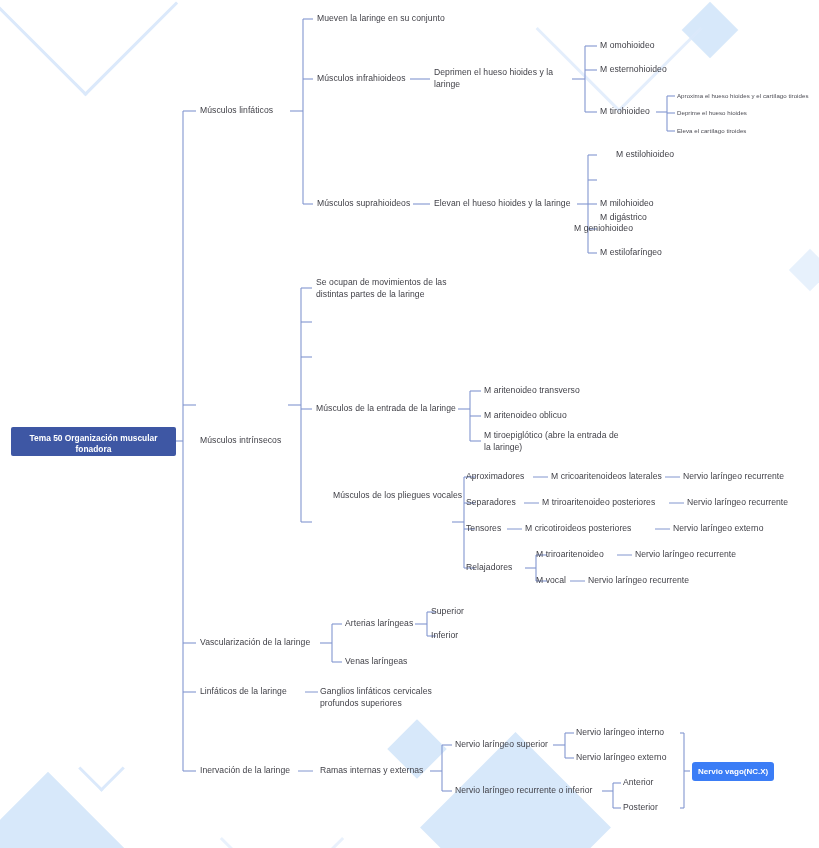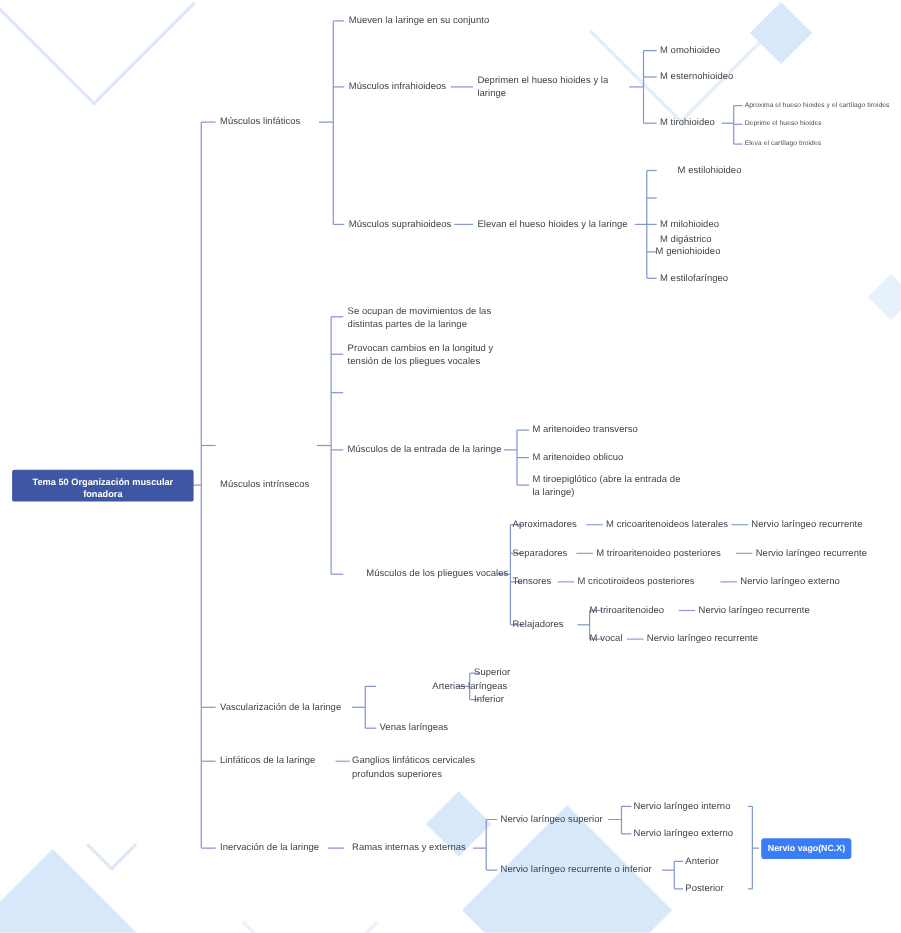--- a/index.html
+++ b/index.html
@@ -201,56 +201,54 @@
   <div class="node sm" style="left:677px;top:92px;">Aproxima el hueso hioides y el cartílago tiroides</div>
   <div class="node sm" style="left:677px;top:109px;">Deprime el hueso hioides</div>
   <div class="node sm" style="left:677px;top:127px;">Eleva el cartílago tiroides</div>
 
   <div class="node" style="left:317px;top:198px;">Músculos suprahioideos</div>
   <div class="node" style="left:434px;top:198px;">Elevan el hueso hioides y la laringe</div>
 
   <div class="node" style="left:600px;top:149px;padding-left:16px;">M estilohioideo</div>
   <div class="node" style="left:600px;top:174px;margin-top:38px;">M digástrico</div>
   <div class="node" style="left:600px;top:198px;">M milohioideo</div>
-  <div class="node" style="left:596px;top:223px;">M geniohioideo</div>
+  <div class="node" style="left:574px;top:223px;">M geniohioideo</div>
   <div class="node" style="left:600px;top:247px;">M estilofaríngeo</div>
 
   <div class="node" style="left:316px;top:277px;width:150px;">Se ocupan de movimientos de las
 distintas partes de la laringe</div>
-  <div class="node" style="left:316px;top:311px;width:150px;">Provocan cambios en la longitud y
-tensión de los pliegues vocales</div>
 
   <div class="node" style="left:316px;top:403px;">Músculos de la entrada de la laringe</div>
 
   <div class="node" style="left:484px;top:385px;">M aritenoideo transverso</div>
   <div class="node" style="left:484px;top:410px;">M aritenoideo oblicuo</div>
   <div class="node" style="left:484px;top:430px;width:150px;">M tiroepiglótico (abre la entrada de
 la laringe)</div>
 
-  <div class="node" style="left:308px;top:516px;padding-left:25px;">Músculos de los pliegues vocales</div>
+  <div class="node" style="left:308px;top:490px;padding-left:25px;">Músculos de los pliegues vocales</div>
 
   <div class="node" style="left:466px;top:471px;">Aproximadores</div>
   <div class="node" style="left:551px;top:471px;">M cricoaritenoideos laterales</div>
   <div class="node" style="left:683px;top:471px;">Nervio laríngeo recurrente</div>
 
   <div class="node" style="left:466px;top:497px;">Separadores</div>
   <div class="node" style="left:542px;top:497px;">M triroaritenoideo posteriores</div>
   <div class="node" style="left:687px;top:497px;">Nervio laríngeo recurrente</div>
 
   <div class="node" style="left:466px;top:523px;">Tensores</div>
   <div class="node" style="left:525px;top:523px;">M cricotiroideos posteriores</div>
   <div class="node" style="left:673px;top:523px;">Nervio laríngeo externo</div>
 
   <div class="node" style="left:466px;top:562px;">Relajadores</div>
   <div class="node" style="left:536px;top:549px;">M triroaritenoideo</div>
   <div class="node" style="left:635px;top:549px;">Nervio laríngeo recurrente</div>
   <div class="node" style="left:536px;top:575px;">M vocal</div>
   <div class="node" style="left:588px;top:575px;">Nervio laríngeo recurrente</div>
 
-  <div class="node" style="left:345px;top:618px;margin-left:48px;">Arterias laríngeas</div>
+  <div class="node" style="left:345px;top:618px;">Arterias laríngeas</div>
   <div class="node" style="left:431px;top:606px;">Superior</div>
   <div class="node" style="left:431px;top:630px;">Inferior</div>
   <div class="node" style="left:345px;top:656px;">Venas laríngeas</div>
 
   <div class="node" style="left:320px;top:686px;width:160px;">Ganglios linfáticos cervicales
 profundos superiores</div>
 
   <div class="node" style="left:320px;top:765px;">Ramas internas y externas</div>
 
   <div class="node" style="left:455px;top:739px;">Nervio laríngeo superior</div>

